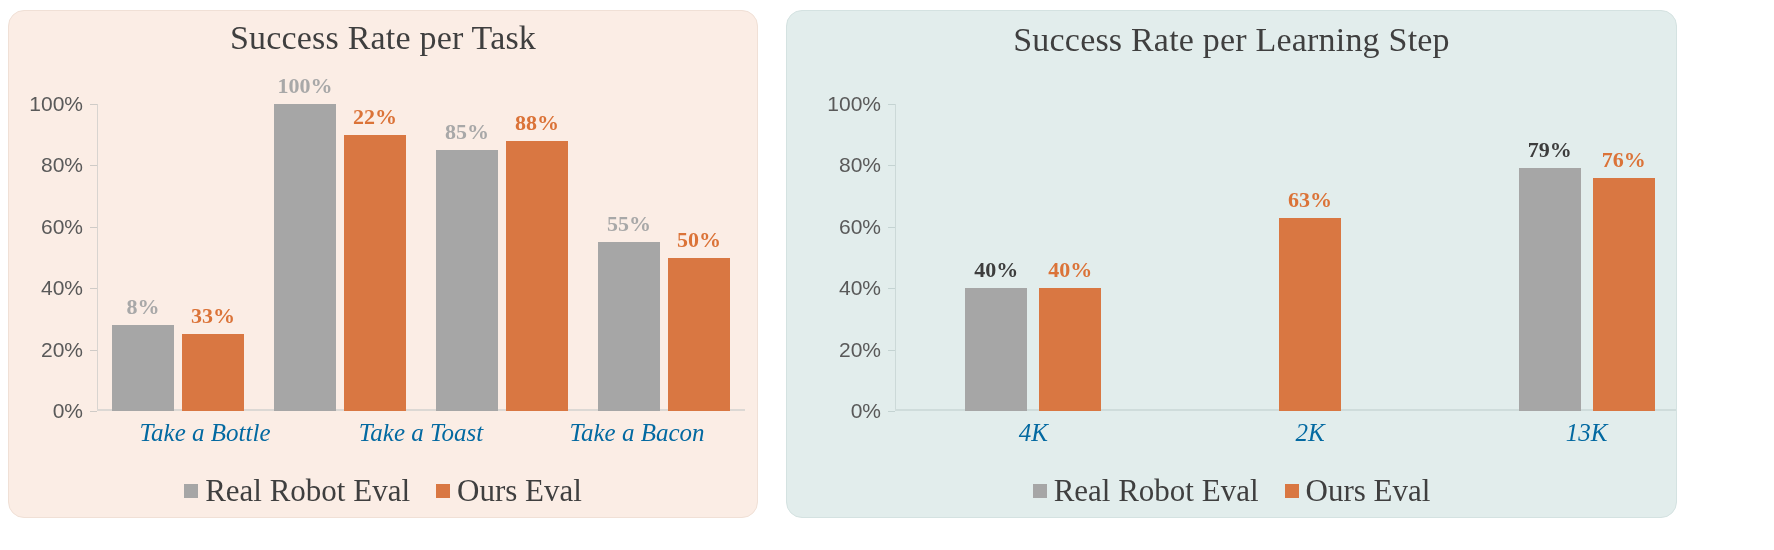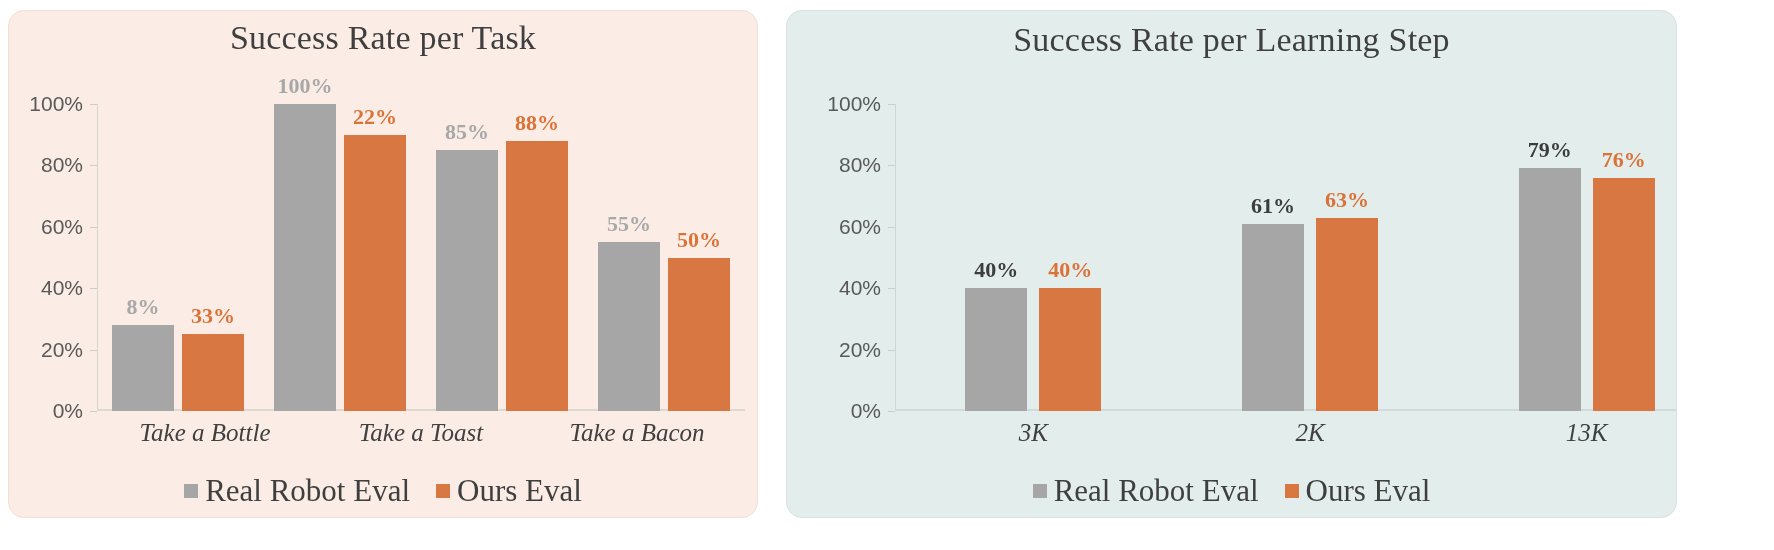--- a/index.html
+++ b/index.html
@@ -140,21 +140,21 @@
     display: flex;
   }
   .panel.left  .cats { left: 88px;  top: 408px; width: 648px; }
   .panel.right .cats { left: 108px; top: 408px; width: 830px; }
   .cat {
     flex: 1 1 0;
     text-align: center;
     font-family: "Liberation Serif", serif;
     font-style: italic;
     font-size: 25px;
-    color: #404040;
+    color: #0369a1;
     white-space: nowrap;
   }
 
   
   .legend {
     position: absolute;
     left: 0; right: 0;
     display: flex;
     justify-content: center;
     align-items: center;
@@ -293,43 +293,39 @@
               <div class="bar-label gray" style="bottom: calc(40% + 5px);">40%</div>
               <div class="bar gray" style="height: 40%;"></div>
             </div>
             <div class="bar-slot">
               <div class="bar-label orange" style="bottom: calc(40% + 5px);">40%</div>
               <div class="bar orange" style="height: 40%;"></div>
             </div>
           </div>
           <div class="group">
             <div class="bar-slot">
-              <div class="bar-label gray" style="bottom: calc(61% + 5px);">61%</div>
-              <div class="bar gray" style="height: 61%;"></div>
-            </div>
-            <div class="bar-slot">
               <div class="bar-label orange" style="bottom: calc(63% + 5px);">63%</div>
               <div class="bar orange" style="height: 63%;"></div>
             </div>
           </div>
           <div class="group">
             <div class="bar-slot">
               <div class="bar-label gray" style="bottom: calc(79% + 5px);">79%</div>
               <div class="bar gray" style="height: 79%;"></div>
             </div>
             <div class="bar-slot">
               <div class="bar-label orange" style="bottom: calc(76% + 5px);">76%</div>
               <div class="bar orange" style="height: 76%;"></div>
             </div>
           </div>
         </div>
     </div>
 
     <div class="cats">
-        <div class="cat">3K</div>
+        <div class="cat">4K</div>
         <div class="cat">2K</div>
         <div class="cat">13K</div>
       </div>
 
     <div class="legend">
         <div class="legend-item">
           <span class="legend-swatch gray"></span>
           <span class="legend-text">Real Robot Eval</span>
         </div>
         <div class="legend-item">

